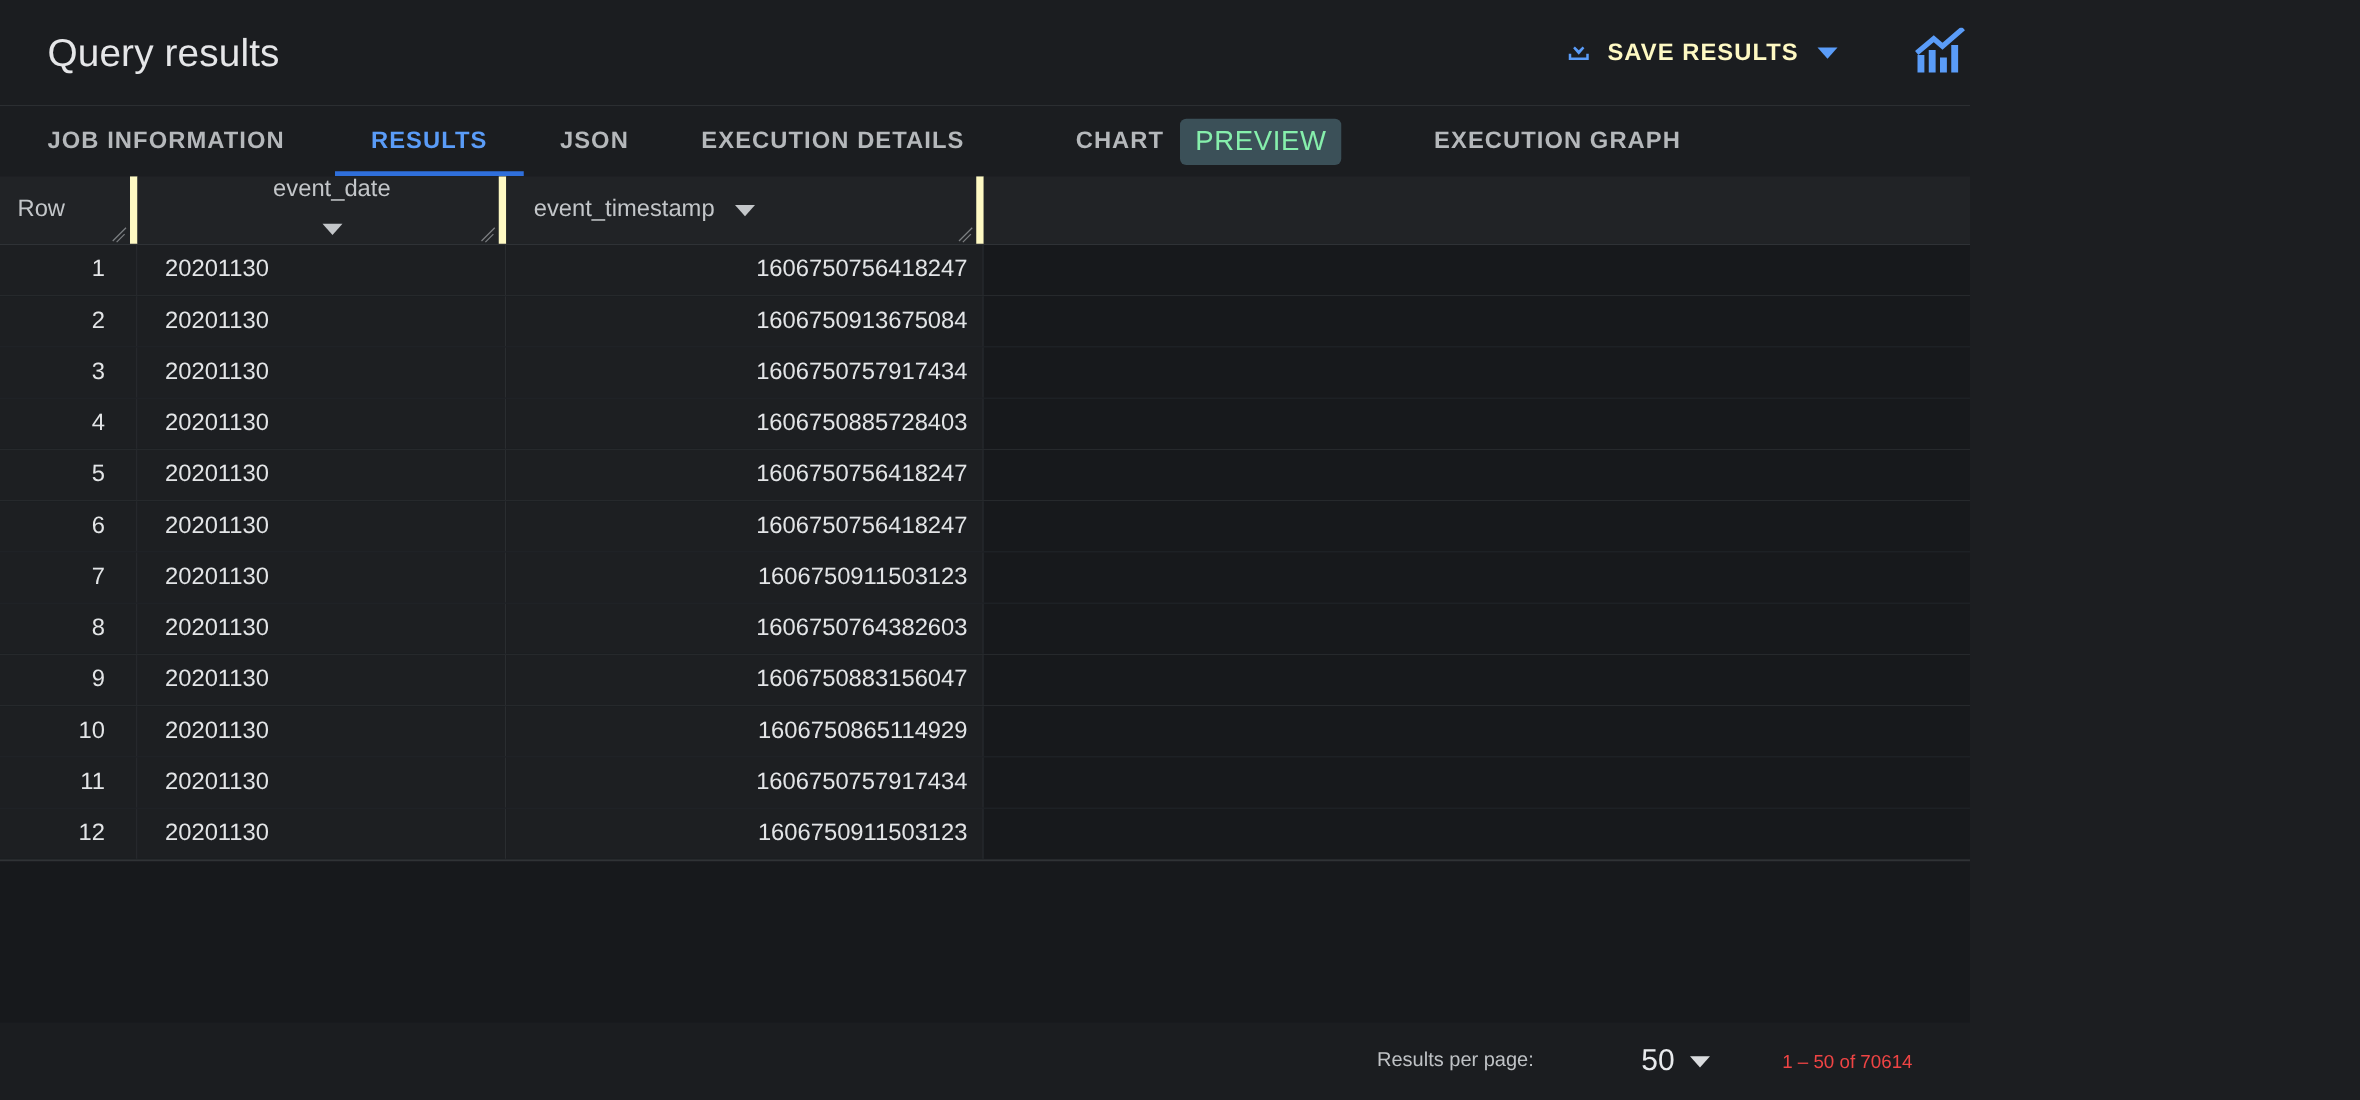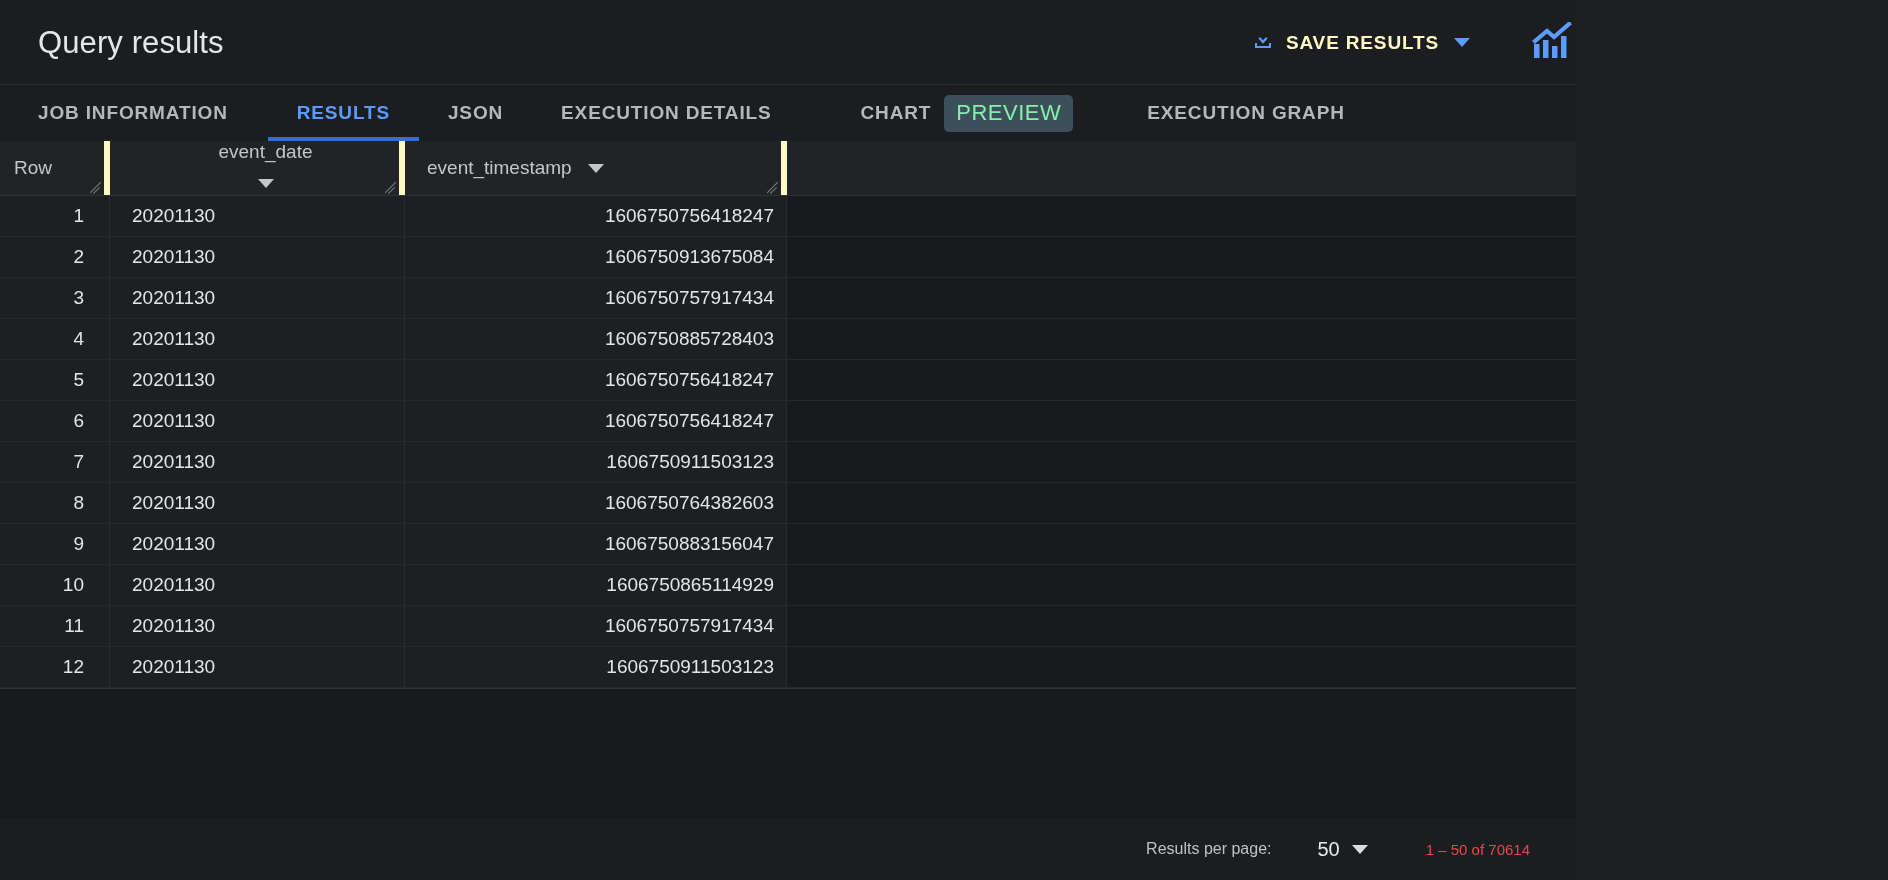--- a/index.html
+++ b/index.html
@@ -239,22 +239,23 @@
   .rpp-select {
     display: flex;
     align-items: center;
     gap: 12px;
     cursor: pointer;
     background: none;
     border: none;
     margin-right: 58px;
   }
   .rpp-value {
-    font-size: 20px;
+    font-size: 24px;
     color: #e8eaec;
+    margin-left: 40px;
   }
   .rpp-caret {
     width: 0; height: 0;
     border-left: 8px solid transparent;
     border-right: 8px solid transparent;
     border-top: 9px solid #dadcde;
   }
   .range-label {
     font-size: 15px;
     color: #ef4444;

